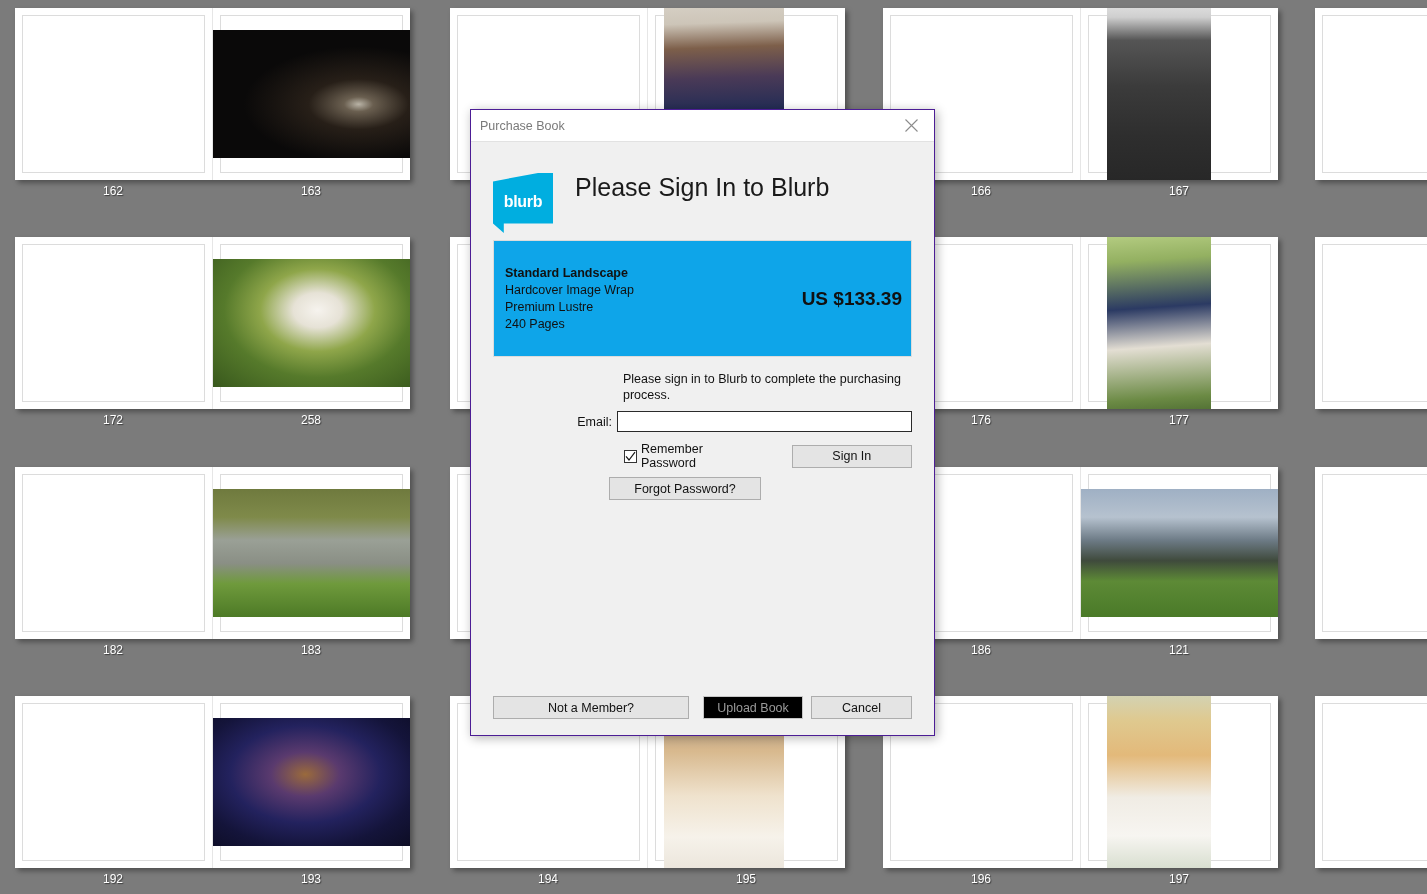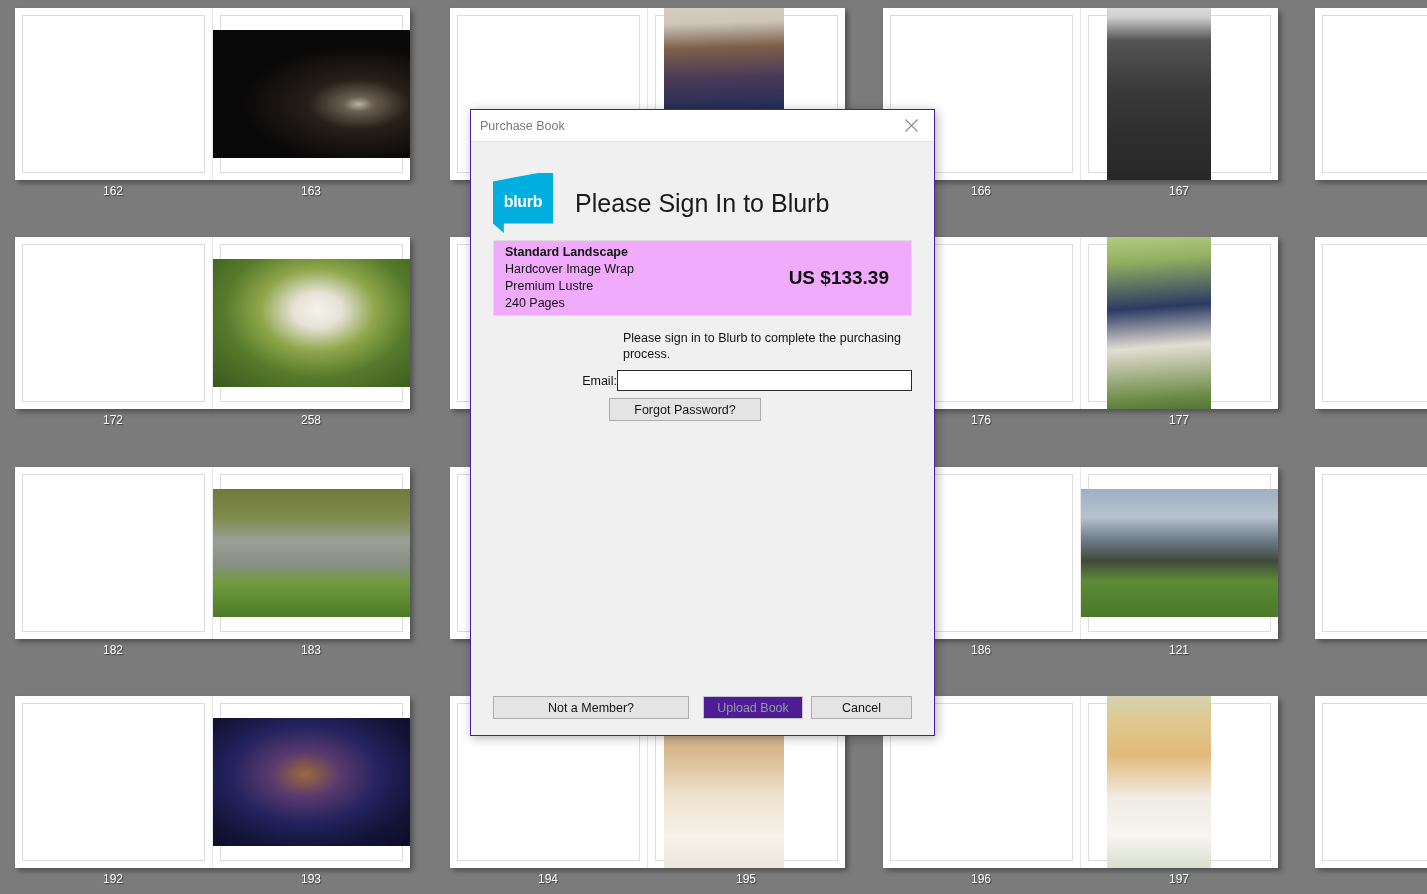--- a/index.html
+++ b/index.html
@@ -112,21 +112,21 @@
 
   #dialog-body {
     padding: 0 22px;
     position: relative;
     height: 594px;
   }
 
   
   #brand-row {
     display: flex;
-    align-items: center;
+    align-items: flex-start;
     padding-top: 31px;
     height: 91px;
   }
   #blurb-logo {
     width: 60px; height: 60px;
     background: #00aee0;
     position: relative;
     flex: 0 0 auto;
     -webkit-clip-path: polygon(0 14%, 75% 0, 100% 0, 100% 84%, 18% 84%, 18% 100%, 0 84%);
     clip-path: polygon(0 14%, 75% 0, 100% 0, 100% 84%, 18% 84%, 18% 100%, 0 84%);
@@ -145,25 +145,25 @@
     color: #1a1a1a;
     margin-left: 22px;
     font-weight: normal;
     font-family: "Liberation Sans", sans-serif;
   }
 
   
   #product-box {
     margin-top: 7px;
     border: 1px solid #dcdcdc;
-    background: #f0abfc;
-    height: 76px;
+    background: #0ea5e9;
+    height: 117px;
     display: flex;
     align-items: center;
-    padding: 0 22px 0 11px;
+    padding: 0 9px 0 11px;
   }
   #product-specs {
     flex: 1 1 auto;
     line-height: 17px;
   }
   #product-specs div {
     font-size: 12.5px;
     color: #111;
     font-family: "Liberation Sans", sans-serif;
   }
@@ -187,20 +187,21 @@
     font-family: "Liberation Sans", sans-serif;
   }
   .field-row {
     display: flex;
     align-items: center;
     margin-top: 8px;
   }
   .field-label {
     width: 126px;
     text-align: right;
+    padding-right: 5px;
     font-size: 12.5px;
     color: #111;
     font-family: "Liberation Sans", sans-serif;
   }
   .field-input {
     width: 300px;
     height: 21px;
     border: 1px solid #2a2a2a;
     background: #ffffff;
     font-size: 12.5px;
@@ -235,21 +236,21 @@
     font-size: 12.5px;
     color: #111;
     height: 23px;
     cursor: pointer;
     padding: 0 10px;
     font-family: "Liberation Sans", sans-serif;
   }
   .btn:disabled, .btn.disabled {
     color: #9a9a9a;
     border-color: #c6c6c6;
-    background: #4c1d95;
+    background: #000000;
     cursor: default;
   }
   #signin-btn {
     width: 130px;
     margin-left: 41px;
   }
   #forgot-btn {
     width: 152px;
     margin-left: 116px;
     margin-top: 7px;
@@ -472,20 +473,29 @@
 
     <div id="signin-area">
       <div id="signin-note">Please sign in to Blurb to complete the purchasing process.</div>
 
       <div class="field-row">
         <div class="field-label">Email:</div>
         <input class="field-input" type="text" id="email-input" placeholder="" style="">
       </div>
 
 
+      <div id="remember-row">
+        <div id="remember-check">
+          <svg width="11" height="11" viewBox="0 0 11 11" aria-hidden="true">
+            <path d="M1 5.4 L4 9 L10 1.2" stroke="#1a1a1a" stroke-width="1.2" fill="none"></path>
+          </svg>
+        </div>
+        <span id="remember-label">Remember Password</span>
+        <button class="btn" id="signin-btn">Sign In</button>
+      </div>
 
       <button class="btn" id="forgot-btn">Forgot Password?</button>
     </div>
 
     <div id="dialog-footer">
       <button class="btn" id="not-member-btn">Not a Member?</button>
       <div id="footer-right">
         <button class="btn disabled" id="upload-btn" disabled="">Upload Book</button>
         <button class="btn" id="cancel-btn">Cancel</button>
       </div>

